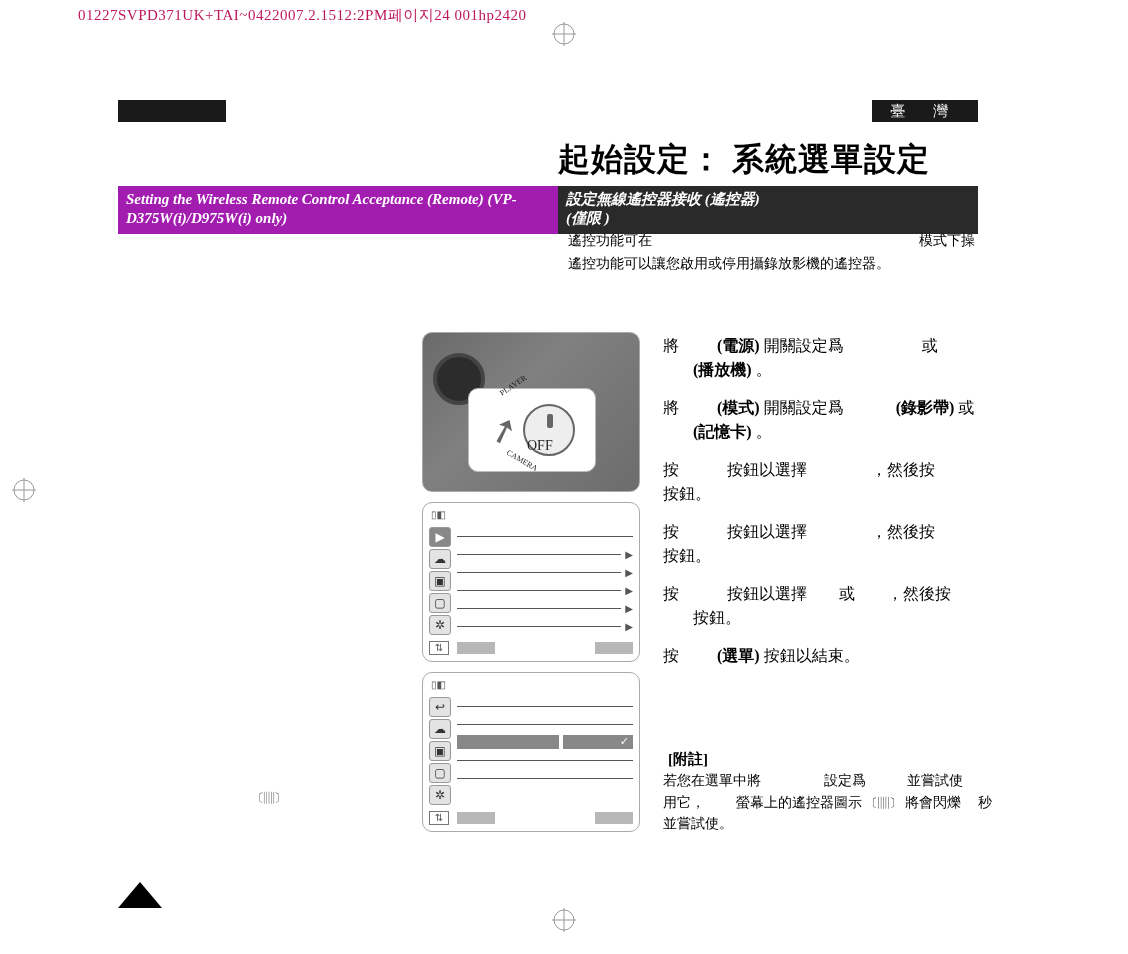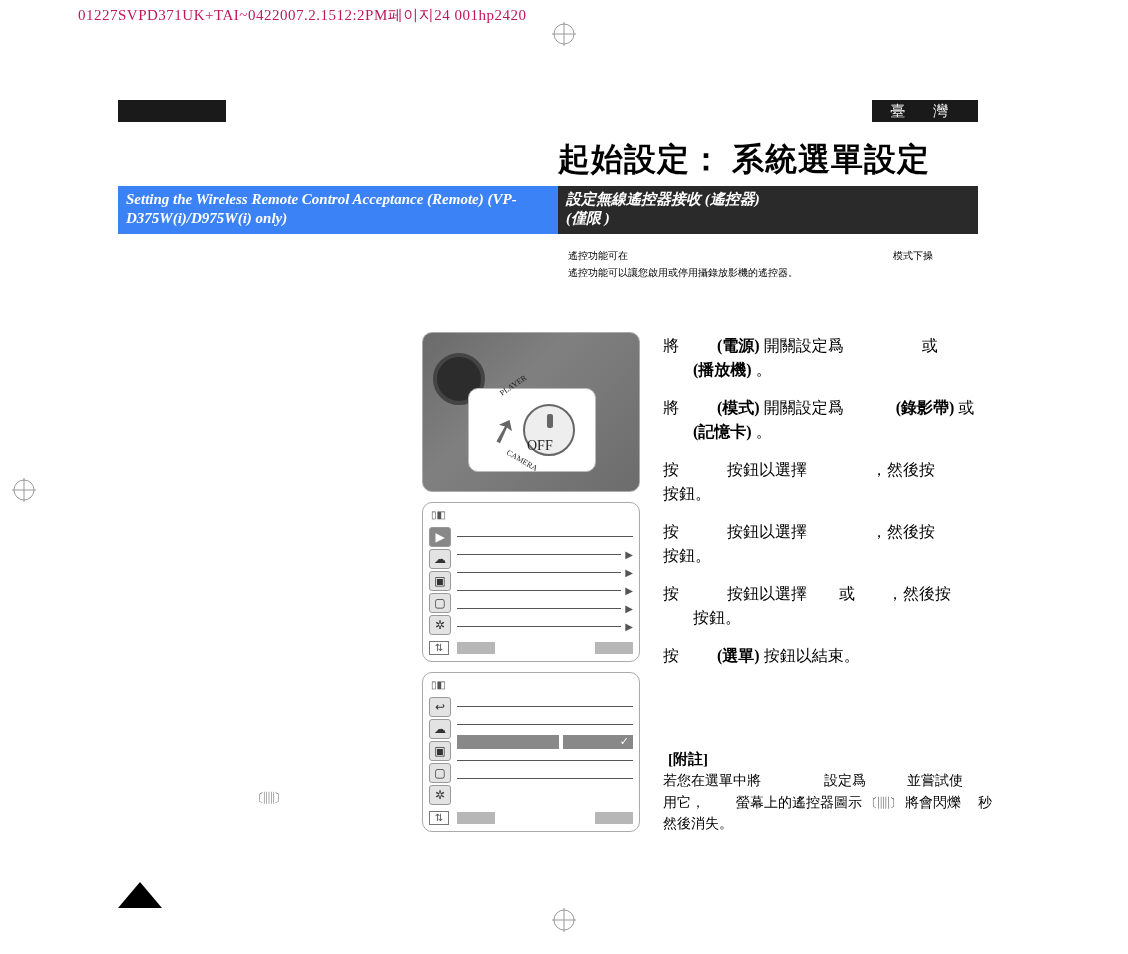--- a/index.html
+++ b/index.html
@@ -63,21 +63,21 @@
     font-weight: bold;
     letter-spacing: 1px;
   }
 
   
   .sub-left {
     position: absolute;
     top: 86px;
     left: 0;
     width: 496px;
-    background: #3b82f6;
+    background: #a21caf;
     color: #fff;
     font-style: italic;
     font-weight: bold;
     font-size: 15px;
     padding: 4px 8px 6px 8px;
     line-height: 1.25;
   }
   .sub-right {
     position: absolute;
     top: 86px;
@@ -88,24 +88,24 @@
     font-style: italic;
     font-weight: bold;
     font-size: 15px;
     padding: 4px 8px 6px 8px;
     line-height: 1.25;
   }
   .sub-right .paren { font-style: italic; }
 
   .body-right {
     position: absolute;
-    top: 148px;
+    top: 130px;
     left: 450px;
     width: 410px;
-    font-size: 10px;
+    font-size: 14px;
     line-height: 1.5;
   }
   .body-right p { margin-bottom: 2px; }
 
   .steps {
     position: absolute;
     top: 234px;
     left: 545px;
     width: 330px;
     font-size: 16px;
@@ -413,21 +413,21 @@
     <span>設定爲</span>
     <span style="display:inline-block;width:34px;"></span>
     <span>並嘗試使</span><br>
     <span>用它，</span>
     <span style="display:inline-block;width:24px;"></span>
     <span>螢幕上的遙控器圖示</span>
     <span class="tiny-remote-inline">〔▥〕</span>
     <span>將會閃爍</span>
     <span style="display:inline-block;width:10px;"></span>
     <span>秒</span><br>
-    <span>然後消失。</span>
+    <span>並嘗試使。</span>
   </div>
 
   <div class="illus">
 
     <div class="illus-panel illus-cam">
       <div class="knob-lens"></div>
       <div class="inner-white">
         <span class="arrow">➚</span>
         <div class="dial"></div>
       </div>

